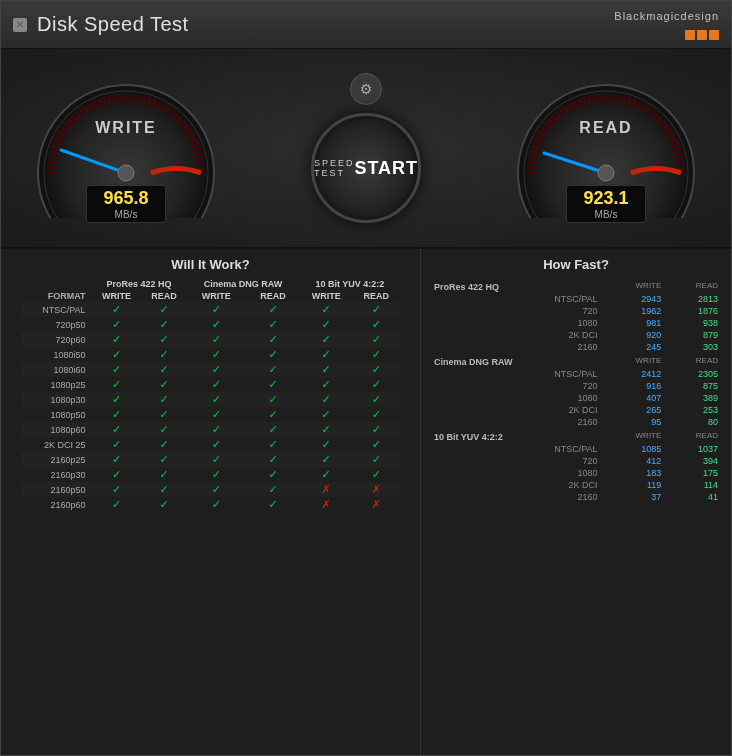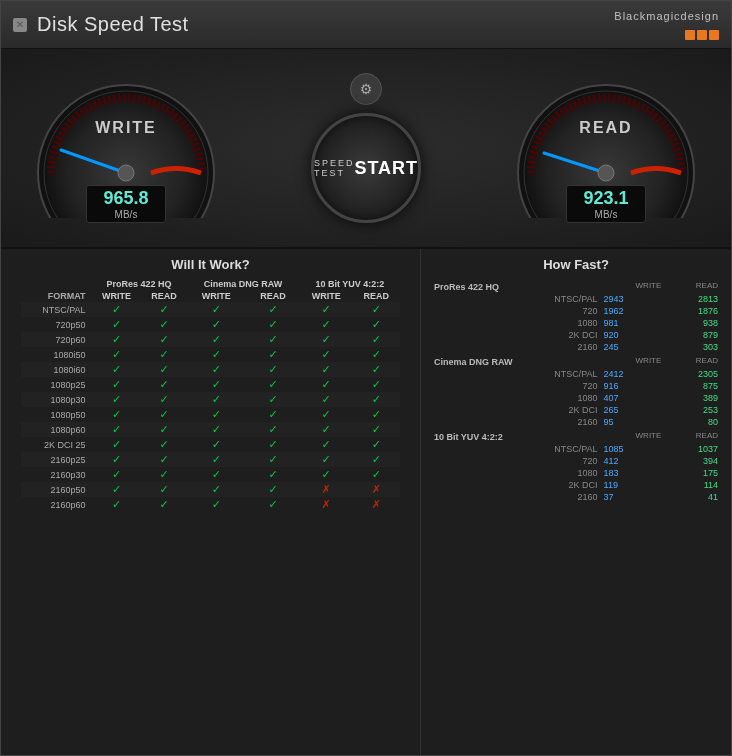--- a/index.html
+++ b/index.html
@@ -106,21 +106,21 @@
       transform: translateX(-50%);
       background: #0a0a0a;
       border: 1px solid #333;
       border-radius: 3px;
       padding: 2px 8px;
       text-align: center;
       min-width: 80px;
     }
 
     .gauge-value {
-      color: #5eead4;
+      color: #fde047;
       font-size: 18px;
       font-weight: bold;
       display: block;
     }
 
     .gauge-unit {
       color: #aaaaaa;
       font-size: 10px;
       display: block;
       text-align: center;
@@ -276,20 +276,21 @@
 
     .hf-res {
       color: #888888;
       font-size: 9px;
       text-align: right;
       padding-right: 4px;
     }
 
     .hf-write {
       color: #4caaff;
+      text-align: right;
       padding-right: 3px;
     }
 
     .hf-read {
       color: #44dd88;
       text-align: right;
     }
 
     .hf-header {
       color: #888;

